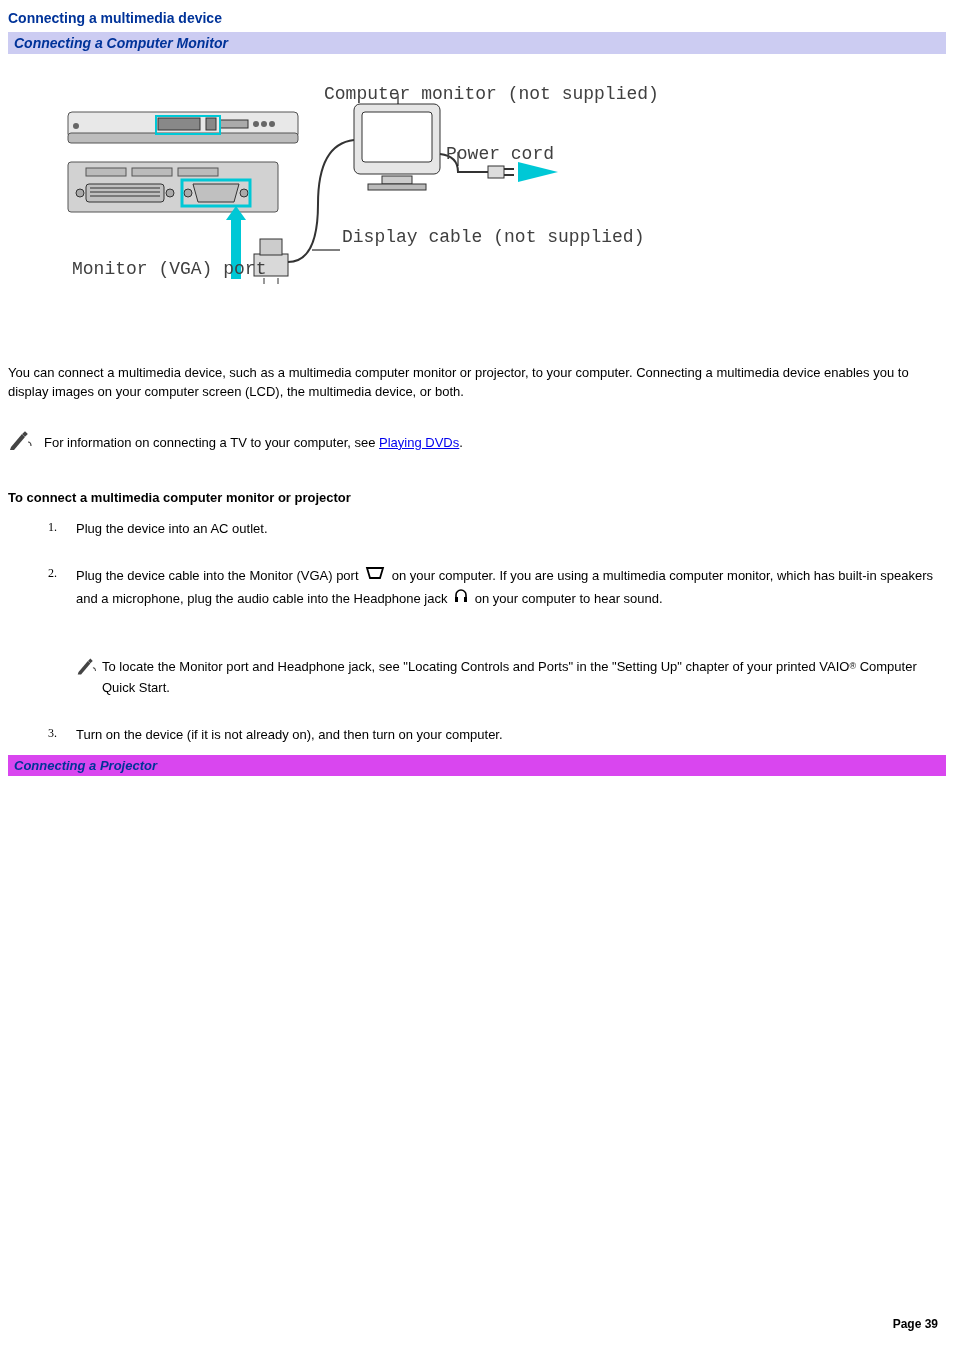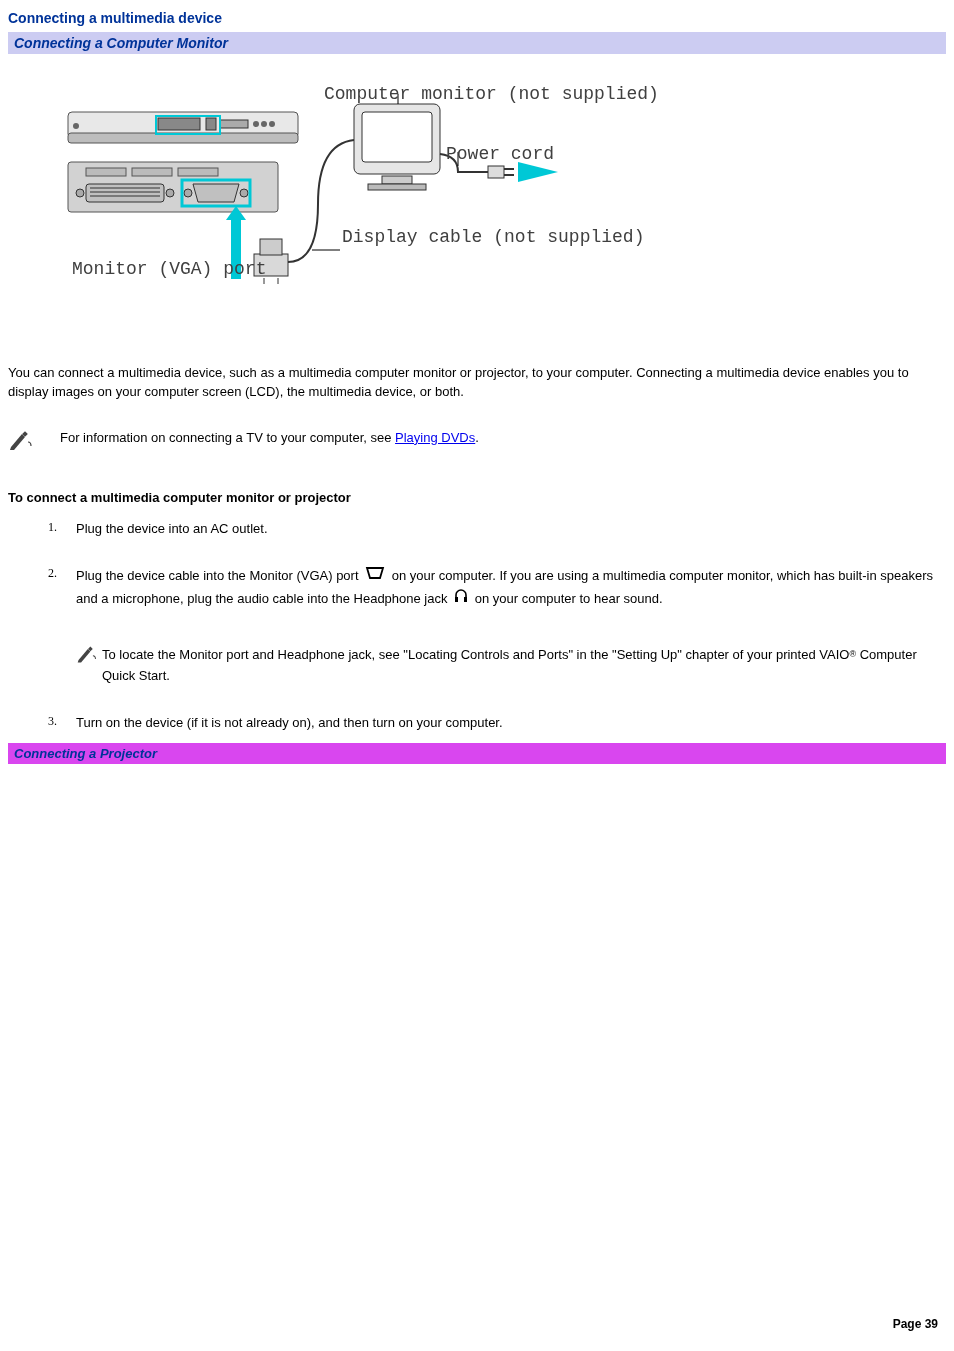--- a/index.html
+++ b/index.html
@@ -38,21 +38,22 @@
   }
   .diagram-wrap {
     margin: 0 0 40px 50px;
   }
   .intro-text {
     margin: 0 0 28px 0;
     line-height: 1.45;
   }
   .note-row {
     display: flex;
-    gap: 26px;
+    align-items: flex-end;
+    gap: 10px;
     margin: 0 0 40px 0;
   }
   .note-icon svg, .note-icon-inline svg { display: block; }
   .section-heading {
     font-weight: bold;
     font-size: 13px;
     margin: 0 0 14px 0;
   }
   .ol-list {
     margin: 0 0 0 40px;
@@ -76,21 +77,21 @@
   }
   .inline-icon {
     display: inline-block;
     vertical-align: middle;
     margin: 0 2px;
   }
   .inner-note {
     display: flex;
     align-items: flex-start;
     gap: 4px;
-    margin-top: 34px;
+    margin-top: 46px;
   }
   a.link {
     color: #0000ee;
     text-decoration: underline;
   }
   .page-footer {
     position: fixed;
     bottom: 20px;
     right: 16px;
     font-weight: bold;

